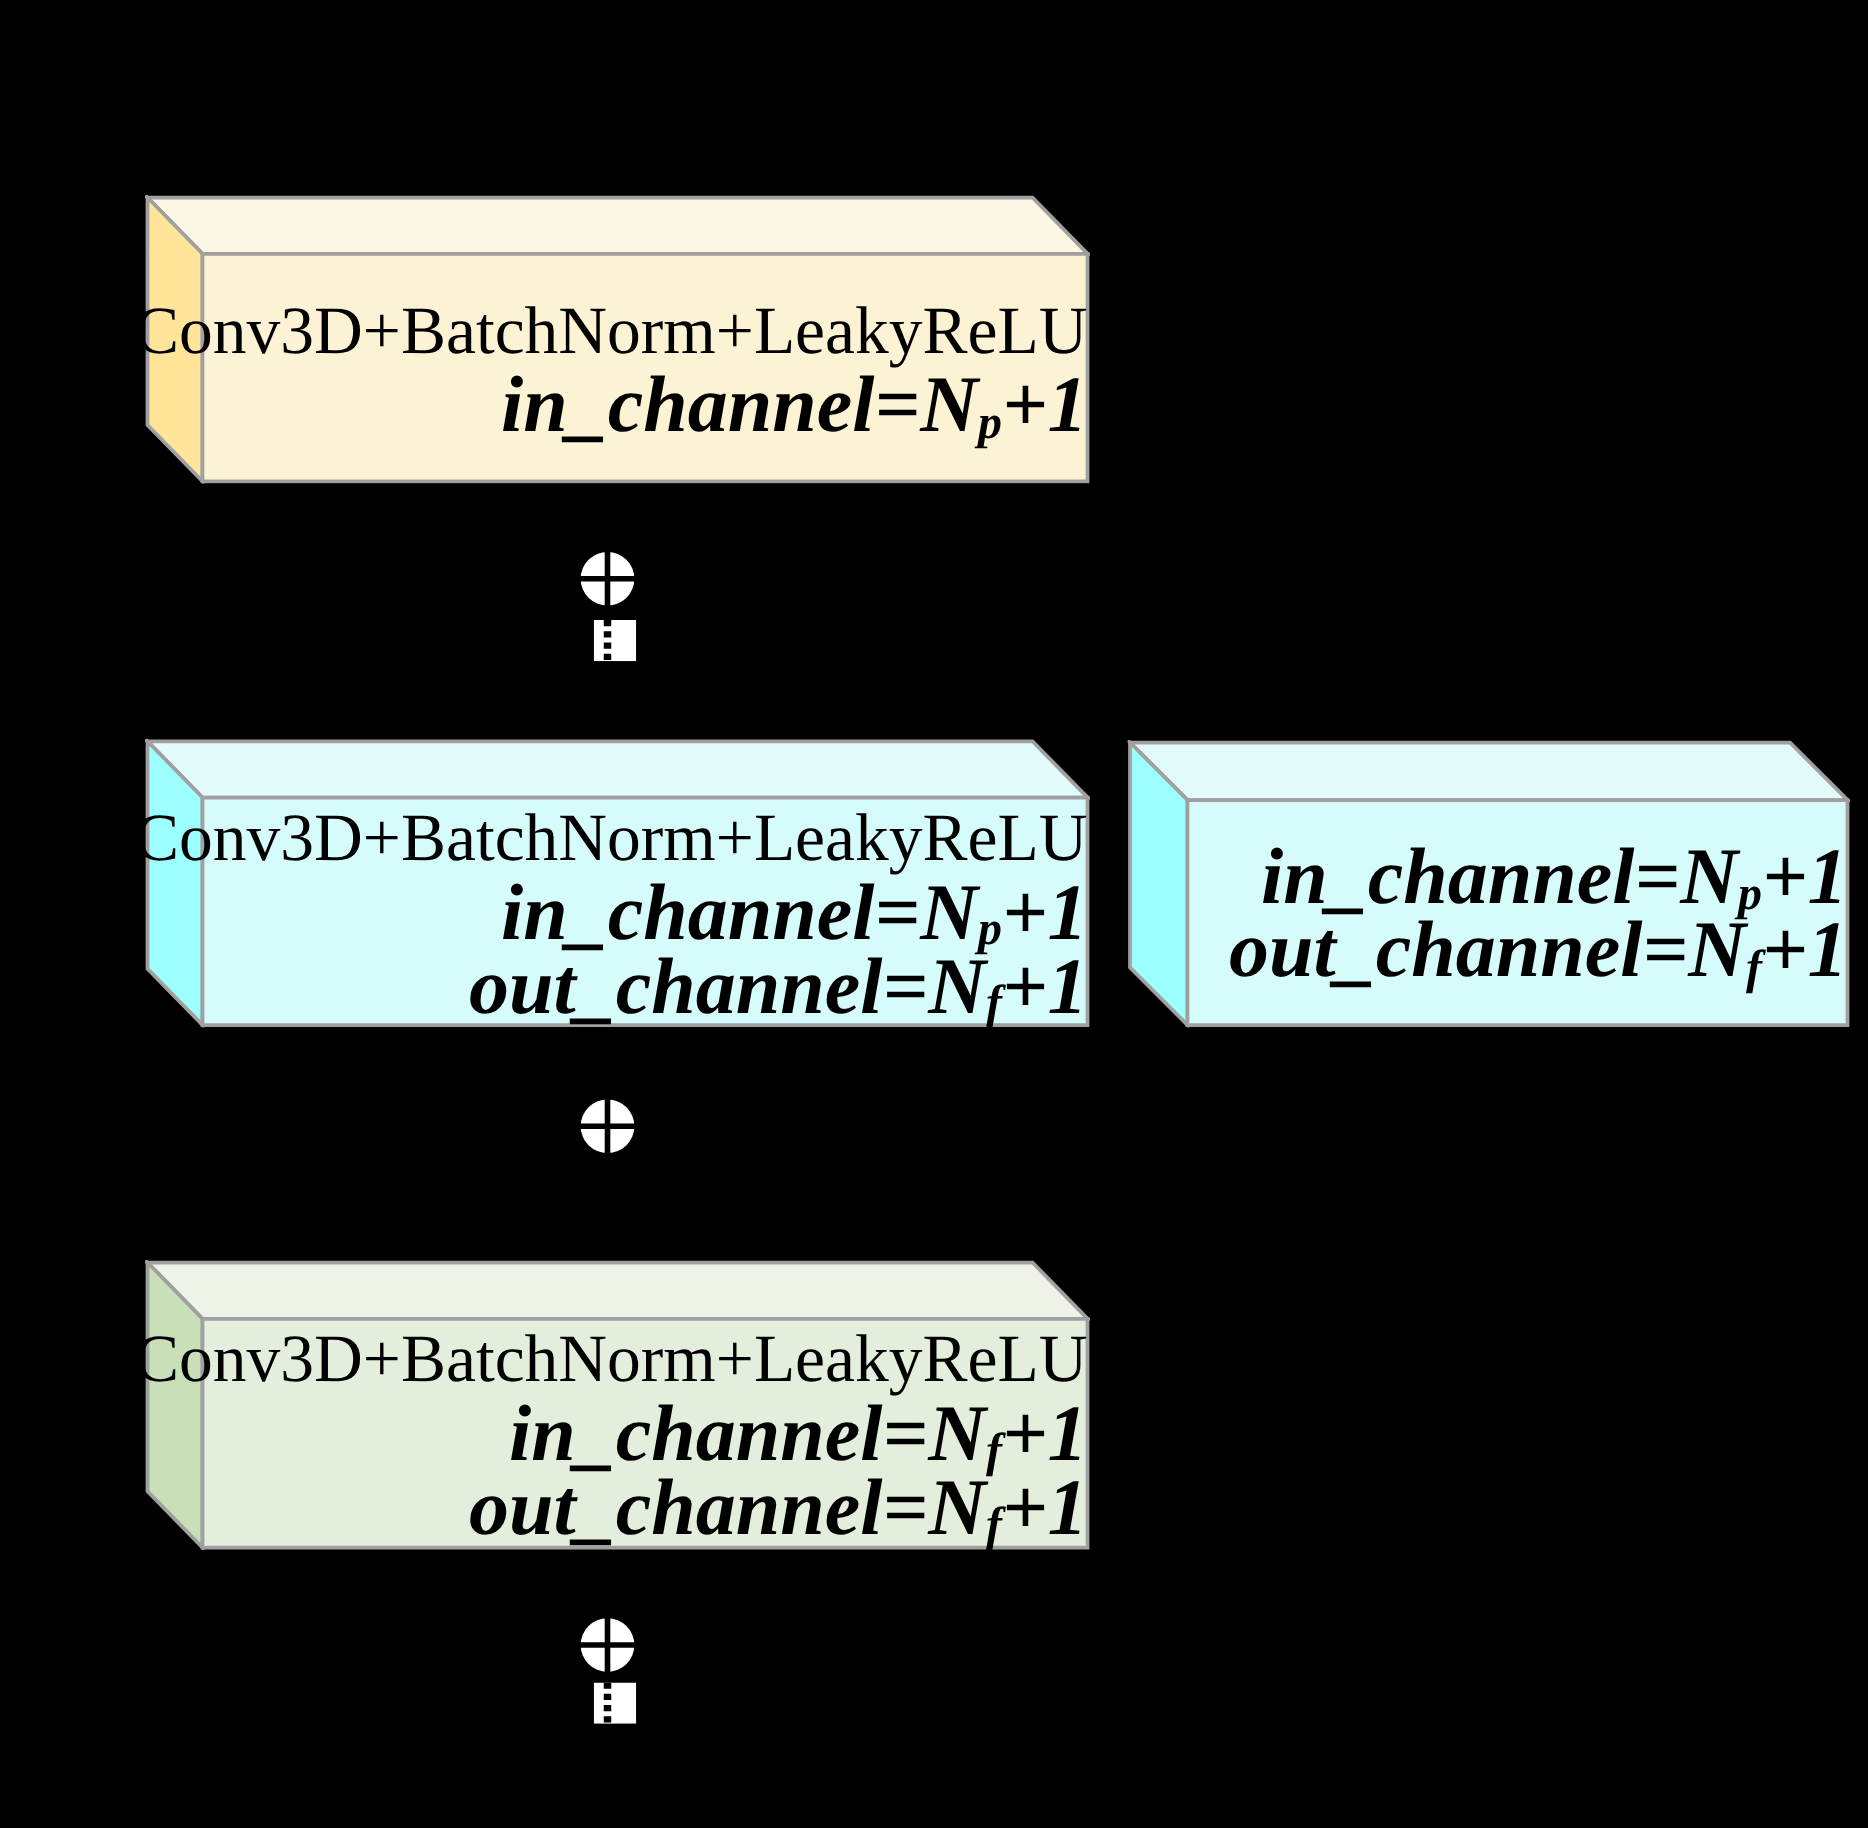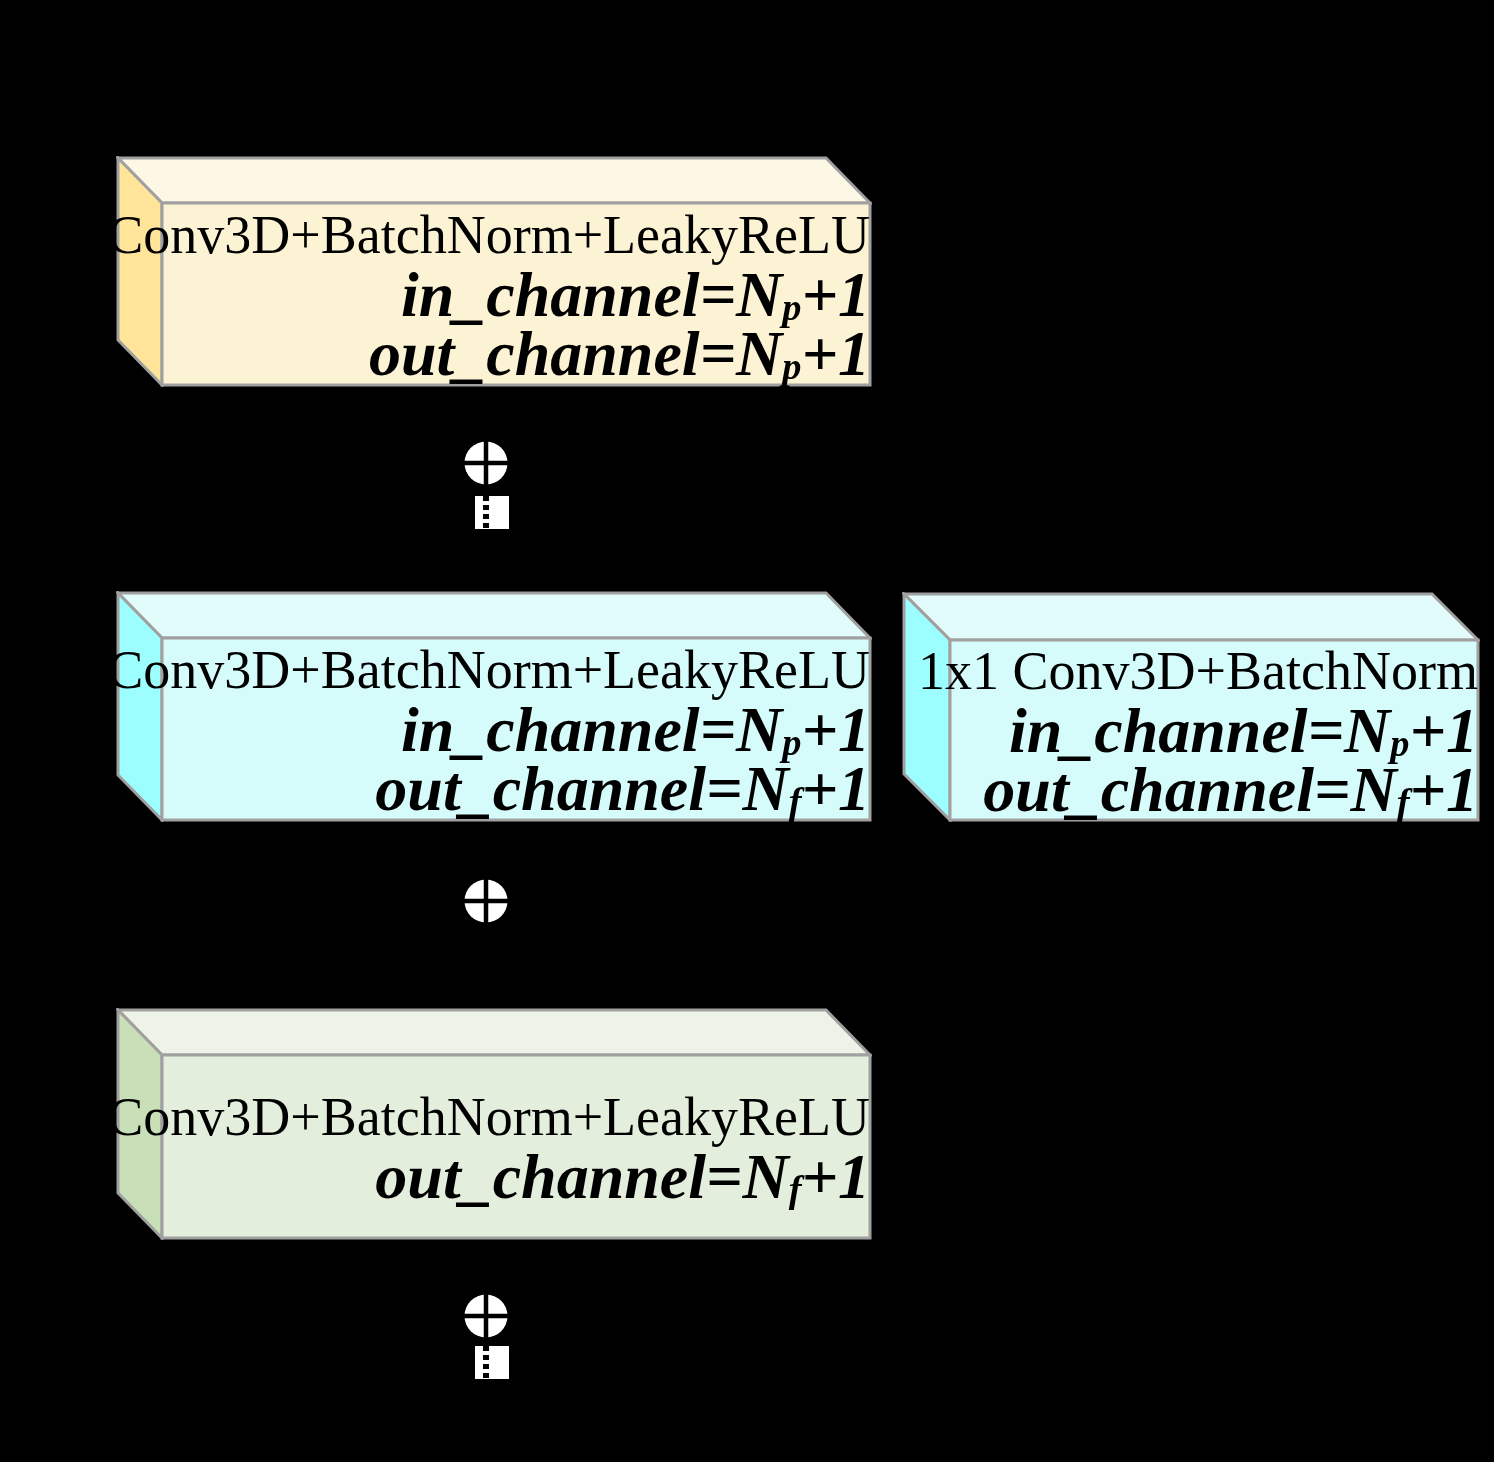--- a/index.html
+++ b/index.html
@@ -42,21 +42,20 @@
 
   <div class="box3d" style="left:116px;top:156px;width:756px;height:231px">
     <svg width="756" height="231" viewBox="0 0 756 231">
       <polygon points="2,2 710,2 754,47 46,47" fill="#FDF8E5" stroke="#A0A0A0"></polygon>
       <polygon points="2,2 46,47 46,229 2,184" fill="#FFE49A" stroke="#A0A0A0"></polygon>
       <polygon points="46,47 754,47 754,229 46,229" fill="#FCF3D4" stroke="#A0A0A0"></polygon>
     </svg>
     <div class="box-label" style="left:46px;top:47px;width:708px;height:182px">
       <div class="title-line">Conv3D+BatchNorm+LeakyReLU</div>
       <div class="param-line"><span>in_channel=N</span><sub class="param-sub">p</sub><span>+1</span></div>
-      <div class="param-line"><span>out_channel=N</span><sub class="param-sub">p</sub><span>+1</span></div>
     </div>
   </div>
 
   <div class="op" style="left:462px;top:439px">
     <svg width="48" height="48" viewBox="0 0 48 48">
       <circle cx="24" cy="24" r="21.5" fill="#FFFFFF"></circle>
       <line x1="24" y1="1" x2="24" y2="47" stroke-width="4.5" stroke="#000000"></line>
       <line x1="1" y1="24" x2="47" y2="24" stroke-width="4.5" stroke="#000000"></line>
     </svg>
   </div>
@@ -81,21 +80,20 @@
     </div>
   </div>
 
   <div class="box3d" style="left:902px;top:592px;width:578px;height:230px">
     <svg width="578" height="230" viewBox="0 0 578 230">
       <polygon points="2,2 530,2 576,48 48,48" fill="#E2FCFC" stroke="#A0A0A0"></polygon>
       <polygon points="2,2 48,48 48,228 2,182" fill="#9CFEFE" stroke="#A0A0A0"></polygon>
       <polygon points="48,48 576,48 576,228 48,228" fill="#D6FBFB" stroke="#A0A0A0"></polygon>
     </svg>
     <div class="box-label" style="left:48px;top:48px;width:528px;height:180px">
-      <div class="title-line">1x1 Conv3D+BatchNorm</div>
       <div class="param-line"><span>in_channel=N</span><sub class="param-sub">p</sub><span>+1</span></div>
       <div class="param-line"><span>out_channel=N</span><sub class="param-sub">f</sub><span>+1</span></div>
     </div>
   </div>
 
   <div class="op" style="left:462px;top:877px">
     <svg width="48" height="48" viewBox="0 0 48 48">
       <circle cx="24" cy="24" r="21.5" fill="#FFFFFF"></circle>
       <line x1="24" y1="1" x2="24" y2="47" stroke-width="4.5" stroke="#000000"></line>
       <line x1="1" y1="24" x2="47" y2="24" stroke-width="4.5" stroke="#000000"></line>
@@ -103,20 +101,21 @@
   </div>
 
   <div class="box3d" style="left:116px;top:1008px;width:756px;height:232px">
     <svg width="756" height="232" viewBox="0 0 756 232">
       <polygon points="2,2 710,2 754,47 46,47" fill="#EDF4E7" stroke="#A0A0A0"></polygon>
       <polygon points="2,2 46,47 46,230 2,185" fill="#C8DFB8" stroke="#A0A0A0"></polygon>
       <polygon points="46,47 754,47 754,230 46,230" fill="#E3EEDC" stroke="#A0A0A0"></polygon>
     </svg>
     <div class="box-label" style="left:46px;top:47px;width:708px;height:183px">
       <div class="title-line">Conv3D+BatchNorm+LeakyReLU</div>
+      <div class="param-line"><span>in_channel=N</span><sub class="param-sub">f</sub><span>+1</span></div>
       <div class="param-line"><span>out_channel=N</span><sub class="param-sub">f</sub><span>+1</span></div>
     </div>
   </div>
 
   <div class="op" style="left:462px;top:1292px">
     <svg width="48" height="48" viewBox="0 0 48 48">
       <circle cx="24" cy="24" r="21.5" fill="#FFFFFF"></circle>
       <line x1="24" y1="1" x2="24" y2="47" stroke-width="4.5" stroke="#000000"></line>
       <line x1="1" y1="24" x2="47" y2="24" stroke-width="4.5" stroke="#000000"></line>
     </svg>

